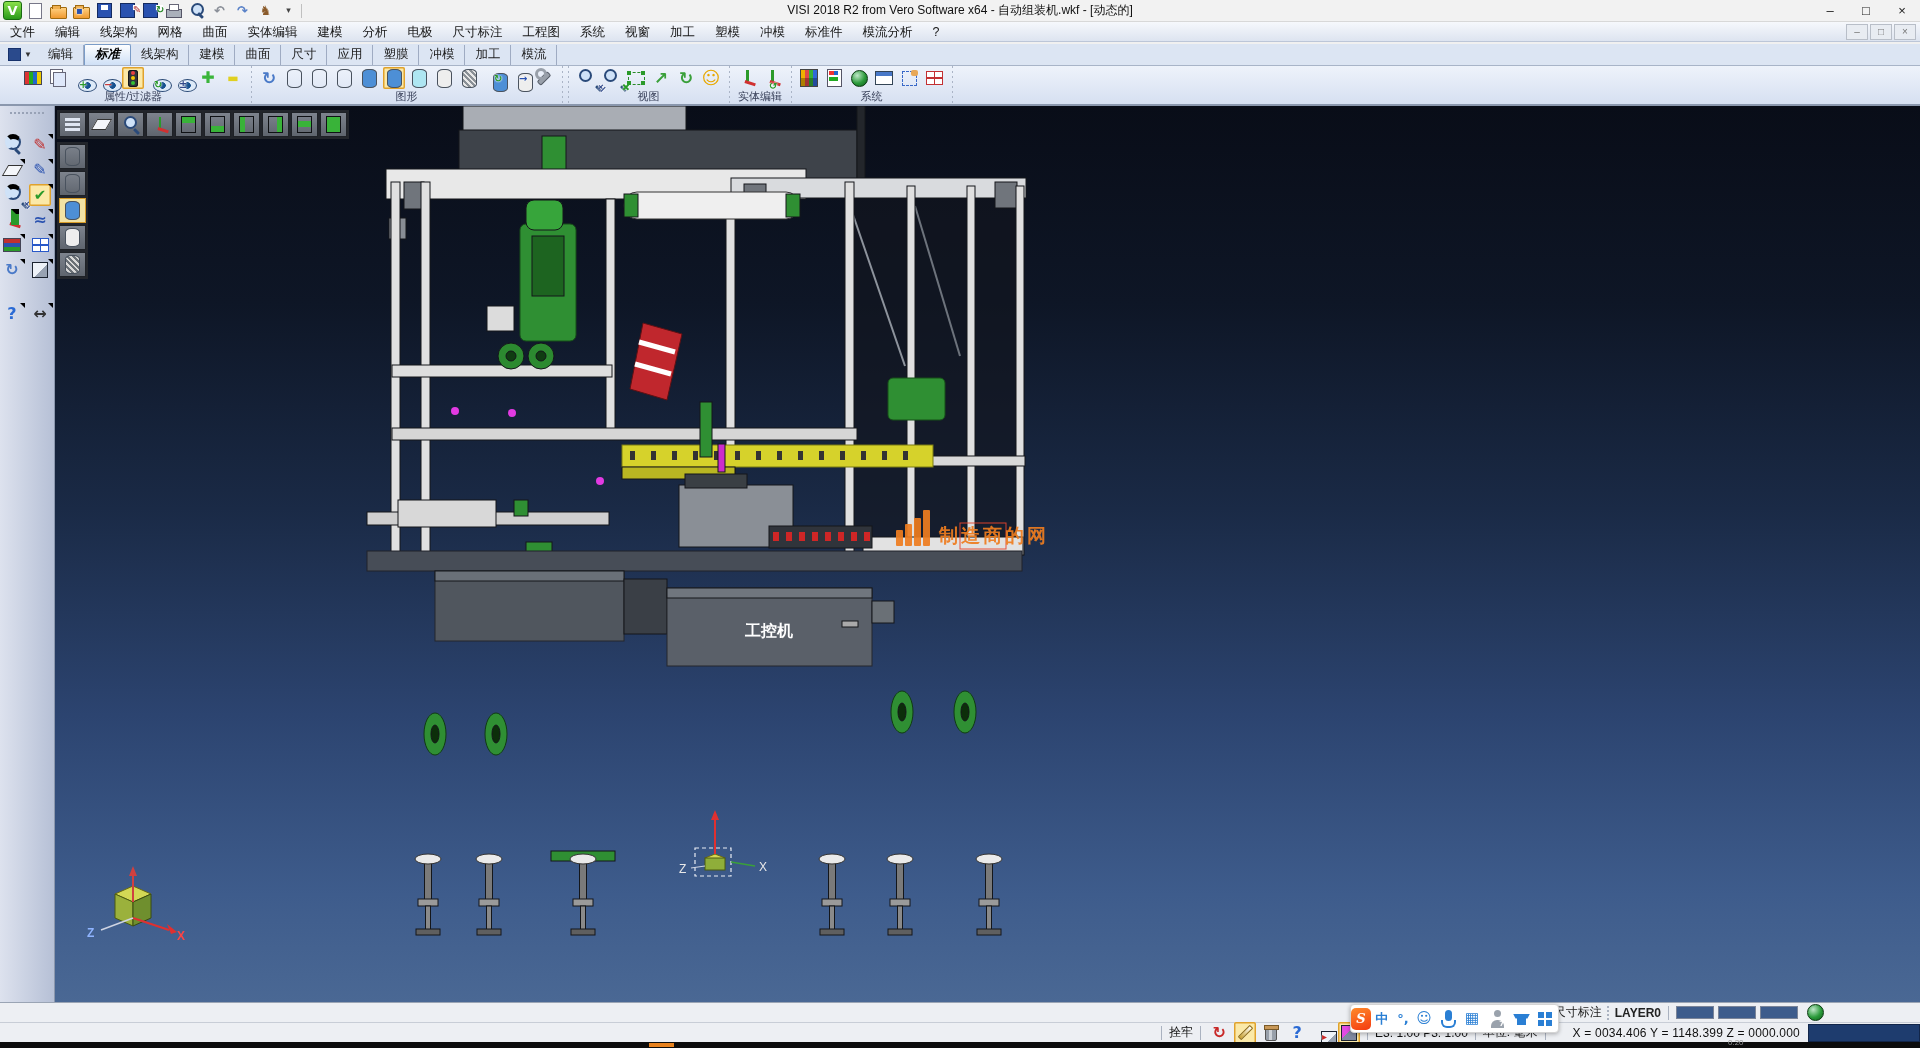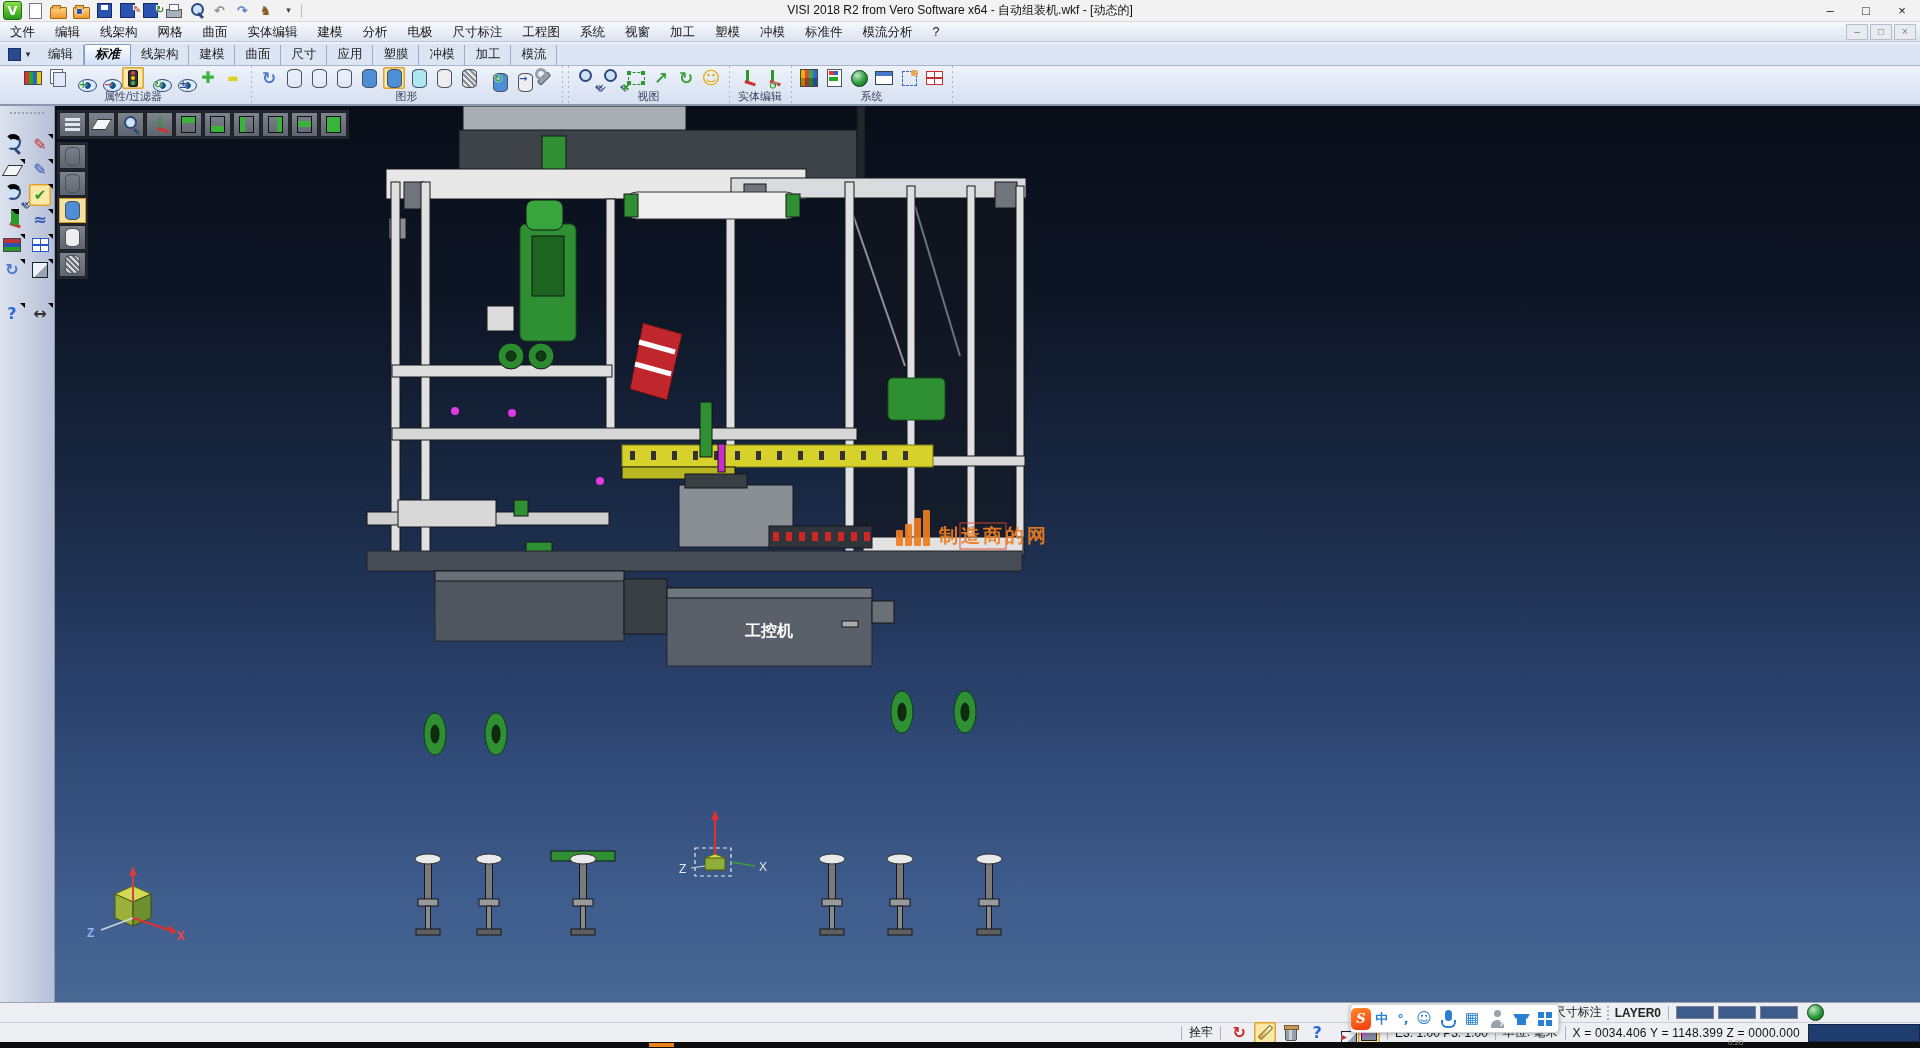--- a/index.html
+++ b/index.html
@@ -168,21 +168,21 @@
   
   .status1{position:absolute;left:0;top:1002px;width:1920px;height:20px;background:#edeff3;
     border-top:1px solid #9aa4b4;display:flex;align-items:center;font-size:12px;color:#222;}
   .status2{position:absolute;left:0;top:1022px;width:1920px;height:20px;background:#edeff3;
     border-top:1px solid #c8cdd6;display:flex;align-items:center;font-size:12px;color:#111;}
   .ssep{width:1px;height:14px;background:#aab2c0;margin:0 7px;flex:none;}
   .sgrip{width:5px;height:14px;margin:0 4px;flex:none;
     background:repeating-linear-gradient(180deg,#aab2c0 0 2px,transparent 2px 4px);
     background-size:2px 100%;background-repeat:no-repeat;background-position:center;}
   .layer-label{font-weight:bold;}
-  .coords{letter-spacing:.2px;}
+  .coords{letter-spacing:.2px;margin-left:20px;}
   .blue-panel{width:112px;height:18px;background:#1e3c6e;border:1px solid #12264a;margin-left:8px;flex:none;}
   .status-icons{display:flex;align-items:center;gap:4px;}
   .bottom-strip{position:absolute;left:0;top:1042px;width:1920px;height:6px;background:#0c0c0c;}
   .bs-orange{position:absolute;left:649px;top:1px;width:25px;height:4px;background:#e8821e;}
   .bs-val{position:absolute;left:1728px;top:-4px;font-size:8px;color:#999;}
 
   
   .ime{position:absolute;left:1350px;top:1004px;height:29px;background:#fff;border:1px solid #d4d4d4;
     border-radius:4px;box-shadow:0 1px 4px rgba(0,0,0,.3);display:flex;align-items:center;gap:1px;
     padding-right:4px;z-index:50;}

